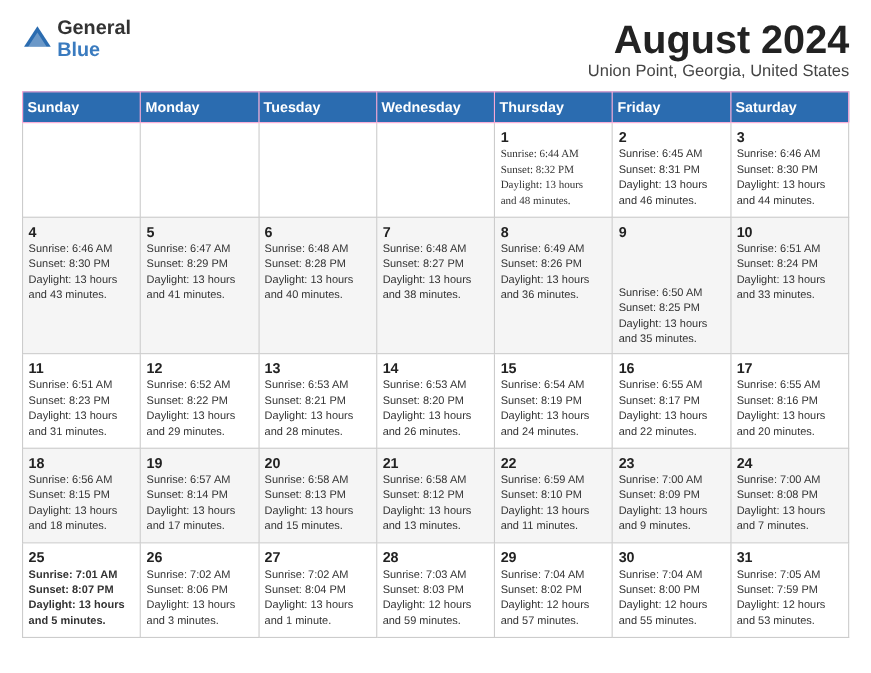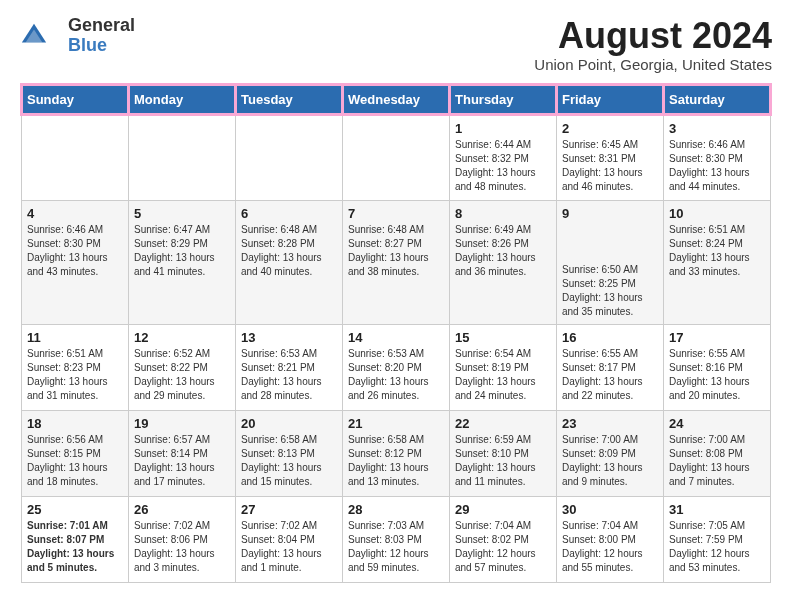--- a/index.html
+++ b/index.html
@@ -12,21 +12,21 @@
     }
     .header {
       display: flex;
       justify-content: space-between;
       align-items: flex-start;
       margin-bottom: 10px;
     }
     .logo {
       display: flex;
       align-items: center;
-      gap: 20px;
+      gap: 4px;
     }
     .logo-text {
       display: flex;
       flex-direction: column;
       font-size: 18px;
       font-weight: bold;
       line-height: 1.1;
     }
     .logo-text span:first-child { color: #333; }
     .logo-text span:last-child { color: #3a7bbf; }
@@ -52,21 +52,21 @@
       border-collapse: collapse;
       table-layout: fixed;
     }
     thead tr th {
       background-color: #2b6cb0;
       color: #fff;
       font-size: 13px;
       font-weight: bold;
       padding: 6px 4px;
       text-align: left;
-      border: 3px solid #f9a8d4;
+      border: 1px solid #f9a8d4;
     }
     tbody tr td {
       border: 1px solid #ccc;
       vertical-align: top;
       padding: 5px 5px 5px 5px;
       font-size: 10.5px;
       color: #222;
       height: 86px;
       background: #fff;
     }
@@ -121,21 +121,21 @@
       </tr>
   </thead>
   <tbody>
   <tr>
         <td class="empty-cell"></td>
         <td class="empty-cell"></td>
         <td class="empty-cell"></td>
         <td class="empty-cell"></td>
         <td>
           <span class="day-num">1</span>
-          <div class="day-info" style="white-space: pre-line;">Sunrise: 6:44 AM
+          <div class="day-info" style="white-space: pre-line; font-family: Liberation Serif, serif;">Sunrise: 6:44 AM
 Sunset: 8:32 PM
 Daylight: 13 hours
 and 48 minutes.</div>
         </td>
         <td>
           <span class="day-num">2</span>
           <div class="day-info" style="white-space: pre-line;">Sunrise: 6:45 AM
 Sunset: 8:31 PM
 Daylight: 13 hours
 and 46 minutes.</div>

